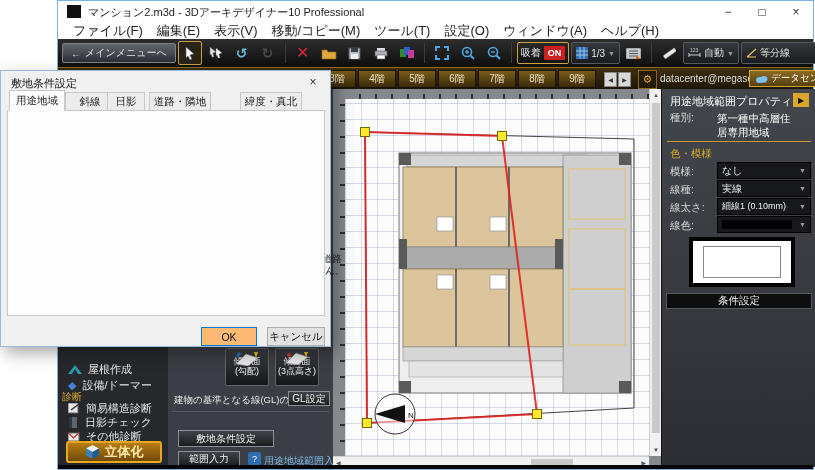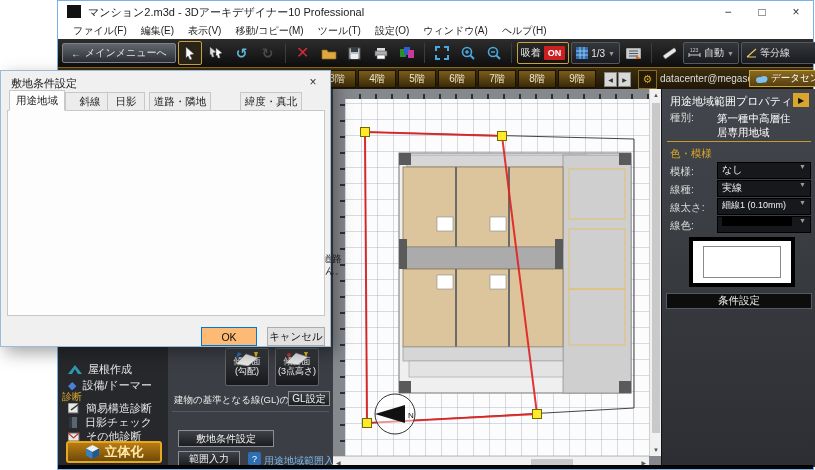--- a/index.html
+++ b/index.html
@@ -11,21 +11,21 @@
        border:1px solid #7ab1e8;box-sizing:border-box;}
   .titlebar{position:absolute;left:0;top:0;width:100%;height:22px;background:#ffffff;}
   .title-text{position:absolute;left:30px;top:4px;font-size:11px;color:#222;white-space:nowrap;}
   .app-logo{position:absolute;left:9px;top:4px;width:14px;height:13px;background:#111;}
   .app-logo:before{content:"";position:absolute;left:3px;top:3px;width:0;height:0;
        border-left:4px solid transparent;border-right:4px solid transparent;border-bottom:8px solid #e8b root;}
   .winctl{position:absolute;top:0;height:22px;width:34px;text-align:center;line-height:22px;
           font-size:12px;color:#333;}
   .menubar{position:absolute;left:0;top:22px;width:100%;height:16px;background:#fff;
            display:flex;align-items:center;padding-left:8px;box-sizing:border-box;}
-  .menu-item{font-size:10px;color:#222;padding:0 7px;white-space:nowrap;}
+  .menu-item{font-size:13px;color:#222;padding:0 7px;white-space:nowrap;}
   
   .tb1{position:absolute;left:0;top:38px;width:100%;height:28px;
        background:linear-gradient(#2d2d2d,#0e0e0e);display:flex;align-items:center;
        padding-left:4px;box-sizing:border-box;gap:2px;}
   .mainmenu-btn{height:20px;padding:0 8px;background:linear-gradient(#62666d,#2c3036);
        border:1px solid #7d8288;border-radius:2px;color:#e2e2e2;font-size:10px;
        display:flex;align-items:center;gap:4px;white-space:nowrap;}
   .tbtn{width:22px;height:22px;display:flex;align-items:center;justify-content:center;
         border:1px solid transparent;border-radius:2px;flex:none;}
   .tbtn.sel{border-color:#caa23a;background:#2a2418;}
@@ -96,21 +96,21 @@
   .rightpanel{position:absolute;left:603px;top:88px;width:154px;height:378px;
       background:linear-gradient(#43464c,#2c2e33);border-left:1px solid #111;box-sizing:border-box;}
   .rp-title{position:absolute;left:8px;top:5px;color:#fff;font-size:11px;white-space:nowrap;}
   .rp-toggle{position:absolute;right:6px;top:4px;width:16px;height:14px;background:#d8a62c;
       color:#111;font-size:8px;display:flex;align-items:center;justify-content:center;}
   .rp-label{position:absolute;left:8px;color:#d8d8d8;font-size:10.5px;white-space:nowrap;}
   .rp-value{position:absolute;left:55px;color:#fff;font-size:10.5px;line-height:1.35;width:95px;}
   .rp-div{position:absolute;left:5px;width:144px;height:1px;background:#c89a2e;}
   .rp-section{position:absolute;left:8px;color:#d8a62c;font-size:10.5px;}
   .rp-combo{position:absolute;left:55px;width:94px;height:17px;background:#17181b;border:1px solid #000;
-      color:#eee;font-size:10px;display:flex;padding:0 4px;box-sizing:border-box;
+      color:#eee;font-size:10px;display:flex;align-items:center;padding:0 4px;box-sizing:border-box;
       justify-content:space-between;}
   .rp-combo .sw{width:70px;height:9px;background:#000;}
   .rp-preview{position:absolute;left:27px;top:132px;width:106px;height:50px;background:#000;padding:4px;box-sizing:border-box;}
   .rp-preview .pw{width:100%;height:100%;background:#fff;display:flex;align-items:center;justify-content:center;}
   .rp-preview .pr{width:78%;height:70%;border:1px solid #8a8a8a;}
   .rp-btn{position:absolute;left:4px;top:188px;width:146px;height:16px;background:#0d0d0d;
       border:1px solid #55595f;color:#eee;font-size:10.5px;display:flex;align-items:center;
       justify-content:center;box-sizing:border-box;}
   .bottom-strip{position:absolute;left:0;bottom:0;width:100%;height:4px;background:#050505;}
   

